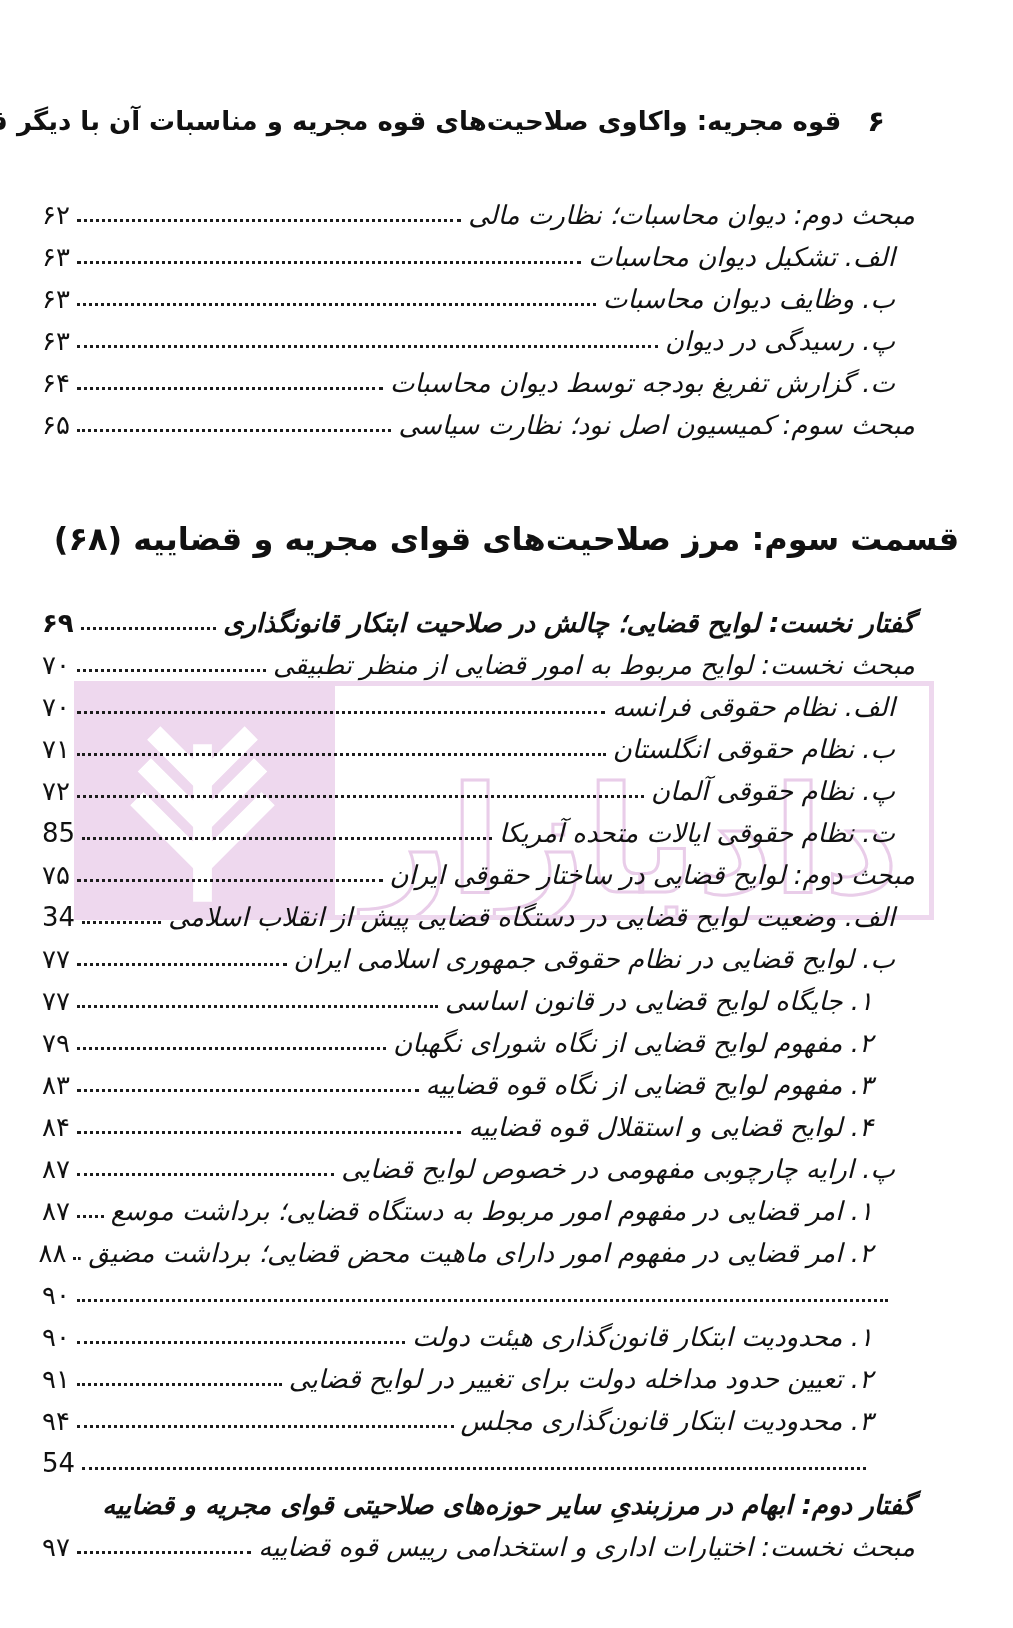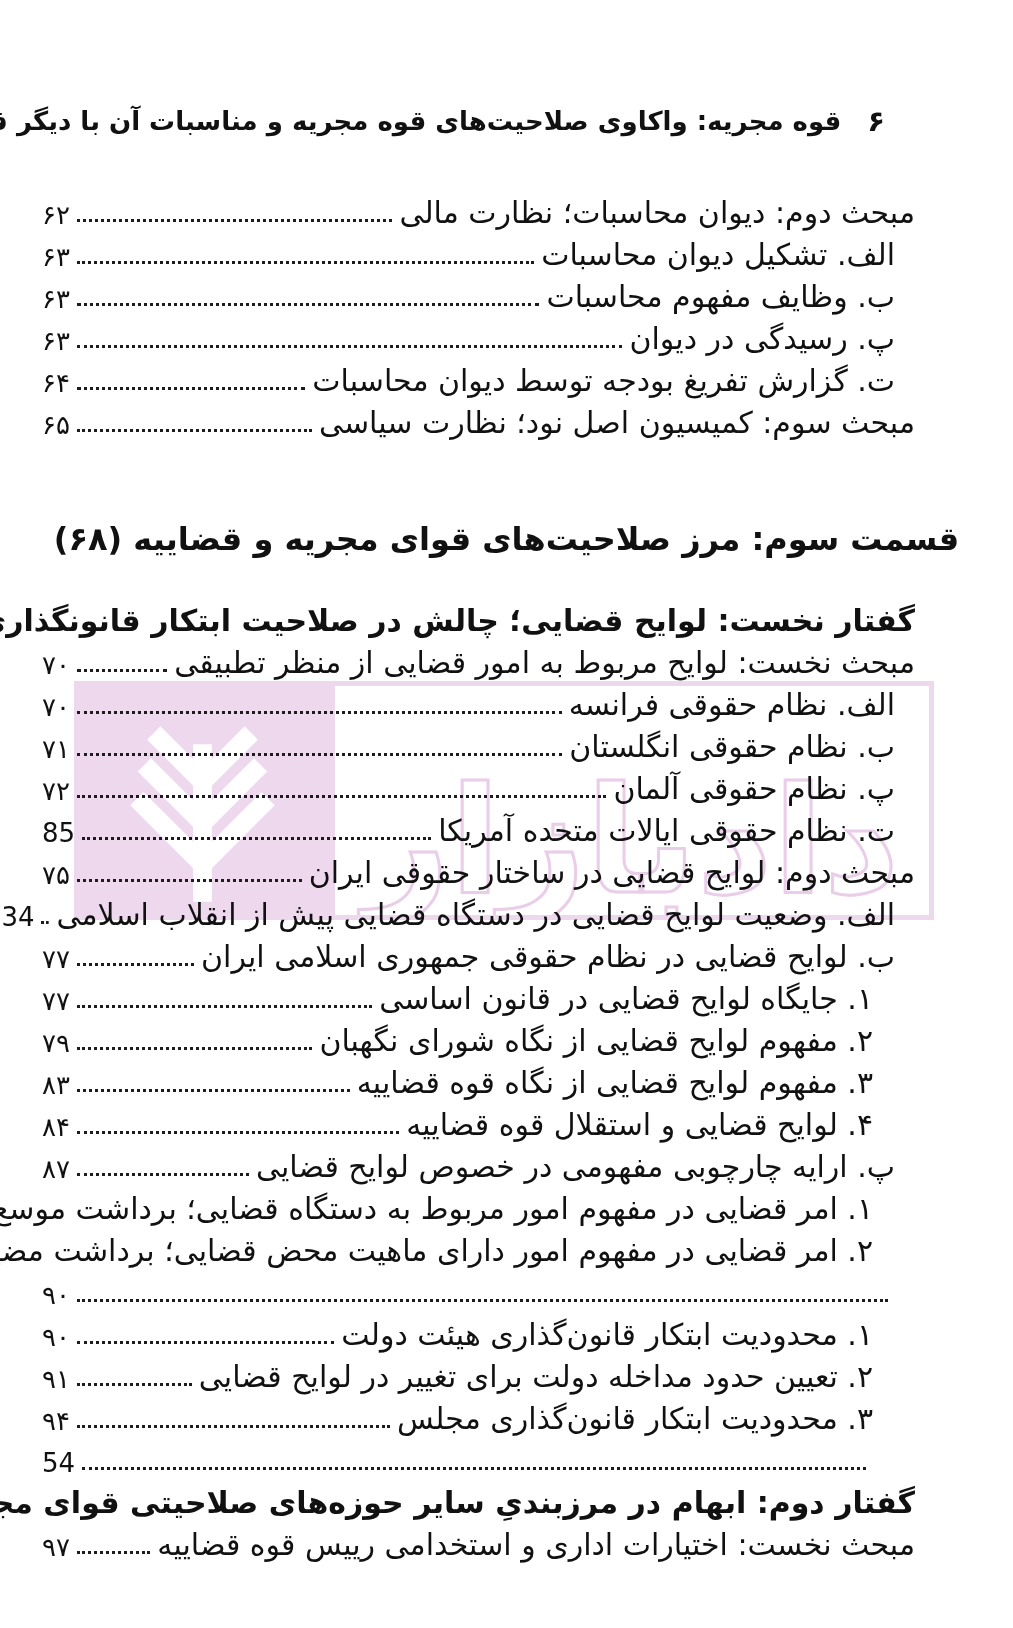--- a/index.html
+++ b/index.html
@@ -30,21 +30,21 @@
 
   
   .part-heading{position:absolute;top:520px;left:0;width:100%;margin:0;z-index:1;
     text-align:center;font-size:32px;font-weight:bold;}
 
   
   .toc{position:absolute;right:98px;left:42px;z-index:1;direction:rtl;}
   .toc-1{top:188px;}
   .toc-2{top:596px;}
   .toc-row{display:flex;align-items:flex-end;height:42px;direction:rtl;}
-  .toc-label{white-space:nowrap;font-size:30px;}
+  .toc-label{white-space:nowrap;font-size:26px;font-style:italic;}
   .toc-dots{flex:1 1 auto;min-width:8px;border-bottom:3px dotted #1c1c1c;
     margin:0 7px 8px 7px;}
   .toc-page{font-size:26px;white-space:nowrap;text-align:right;}
   .toc-row.lv1{padding-right:20px;}
   .toc-row.lv2{padding-right:42px;}
   .toc-row.b .toc-label,.toc-row.b .toc-page{font-weight:bold;}
 </style>
 </head>
 <body>
 
@@ -76,21 +76,21 @@
         <span class="toc-label">مبحث دوم: دیوان محاسبات؛ نظارت مالی</span>
         <span class="toc-dots"></span>
         <span class="toc-page">۶۲</span>
       </div>
       <div class="toc-row lv1">
         <span class="toc-label">الف. تشکیل دیوان محاسبات</span>
         <span class="toc-dots"></span>
         <span class="toc-page">۶۳</span>
       </div>
       <div class="toc-row lv1">
-        <span class="toc-label">ب. وظایف مفهوم محاسبات</span>
+        <span class="toc-label">ب. وظایف دیوان محاسبات</span>
         <span class="toc-dots"></span>
         <span class="toc-page">۶۳</span>
       </div>
       <div class="toc-row lv1">
         <span class="toc-label">پ. رسیدگی در دیوان</span>
         <span class="toc-dots"></span>
         <span class="toc-page">۶۳</span>
       </div>
       <div class="toc-row lv1">
         <span class="toc-label">ت. گزارش تفریغ بودجه توسط دیوان محاسبات</span>

